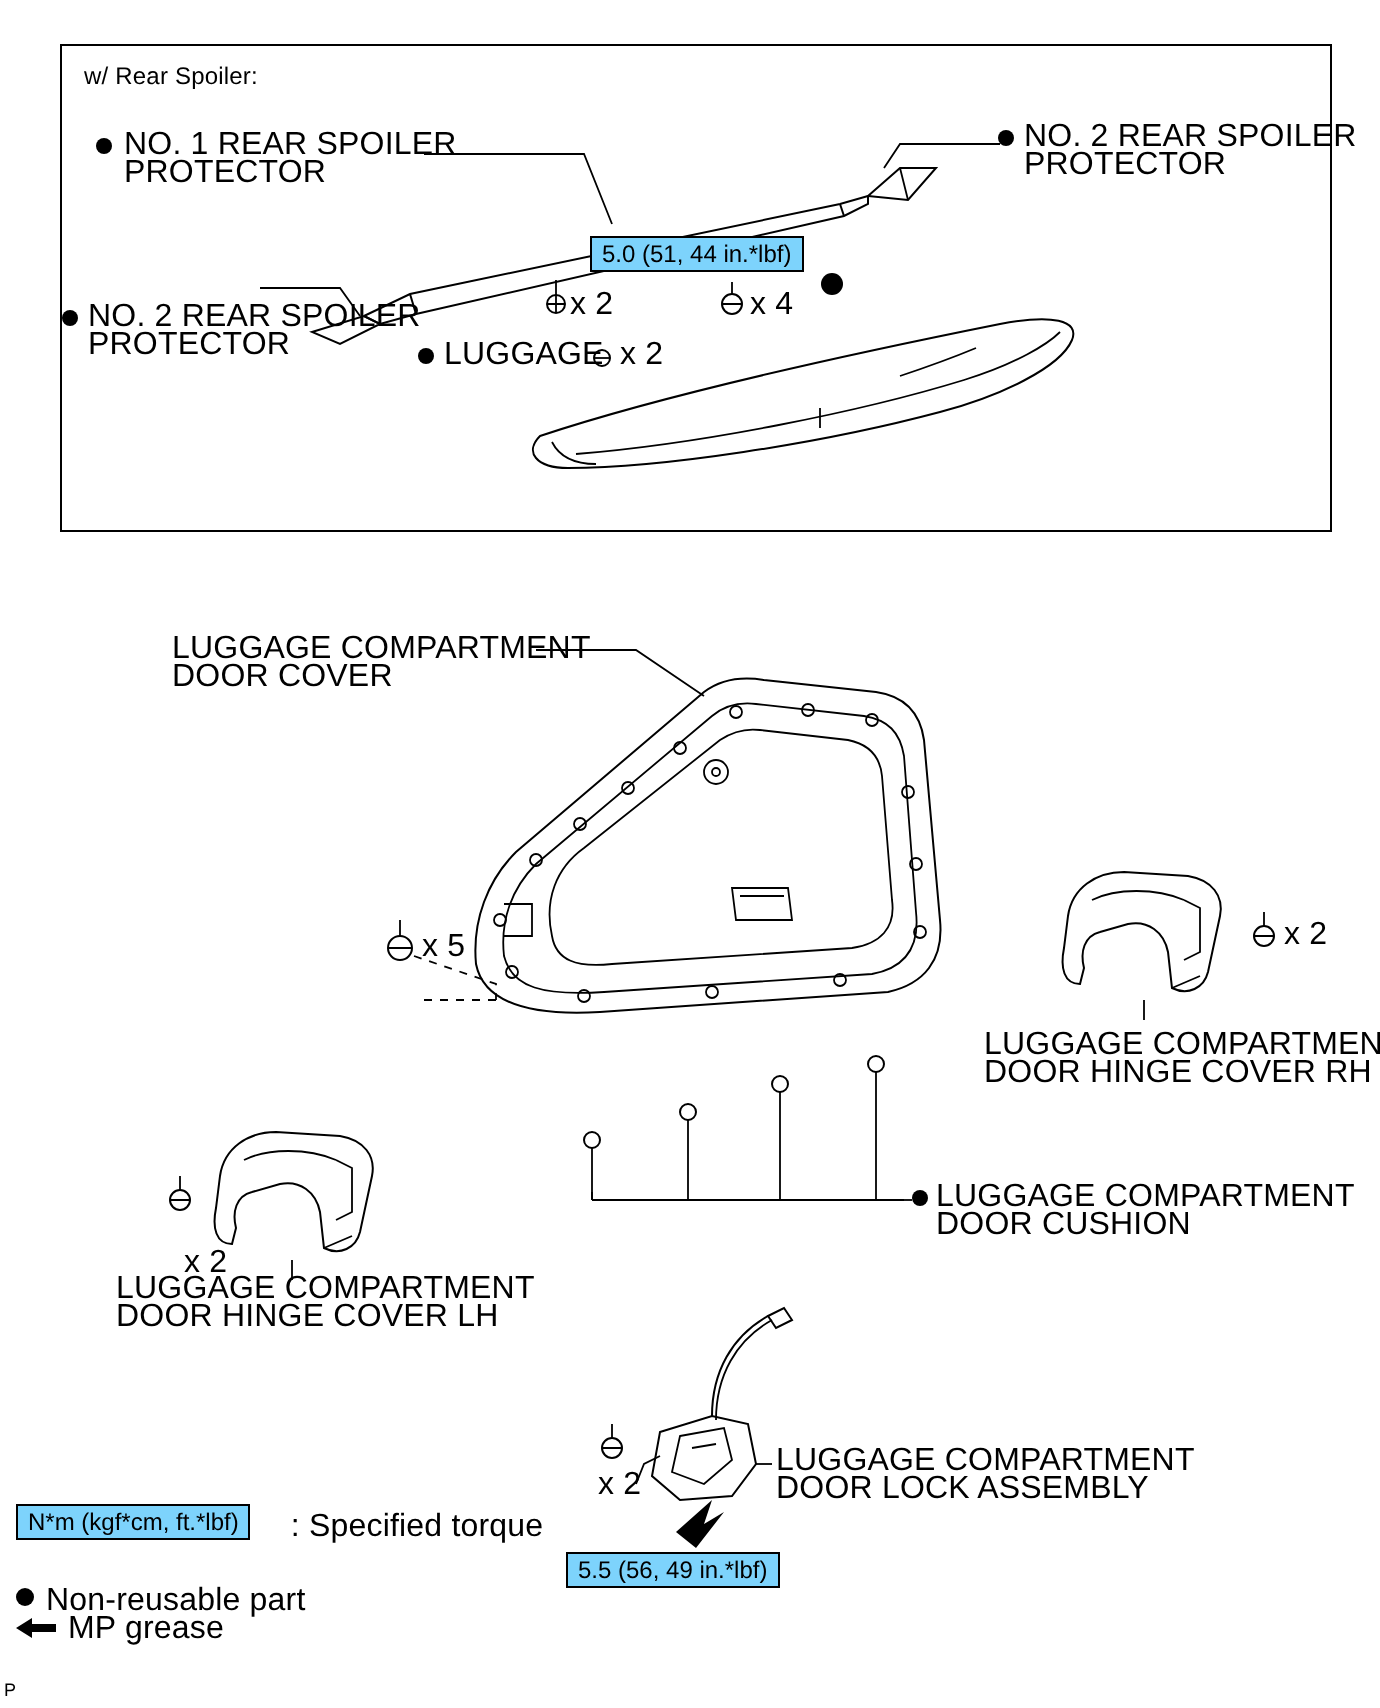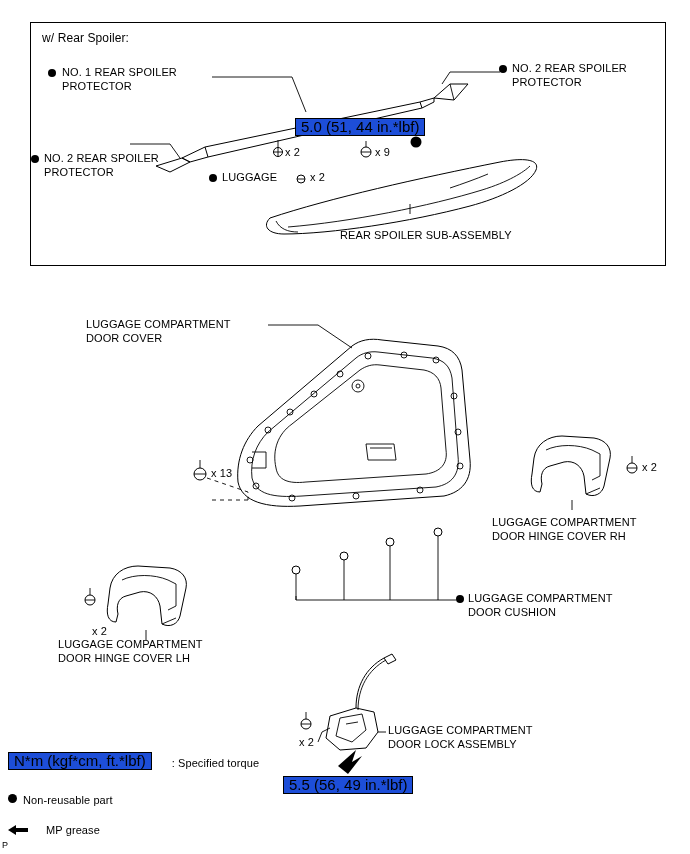--- a/index.html
+++ b/index.html
@@ -16,36 +16,36 @@
     overflow: hidden;
   }
   #root {
     position: relative;
     width: 690px;
     height: 630px;
     text-decoration: underline;
   }
   .abs { position: absolute; }
   .lbl {
-    font-size: 11px;
+    font-size: 16px;
     line-height: 13.5px;
     letter-spacing: 0.1px;
     white-space: pre;
     color: #000;
   }
   .box-panel {
     border: 1.6px solid #000;
     box-sizing: border-box;
   }
   .torque-box {
     border: 1.2px solid #000;
     box-sizing: border-box;
-    font-size: 15px;
+    font-size: 12px;
     padding: 2px 5px 2px 5px;
-    background: #1d4ed8;
+    background: #7dd3fc;
     white-space: nowrap;
     line-height: 12px;
   }
   svg { display: block; }
   .stroke { fill: none; stroke: #000; stroke-width: 1; }
   .thin { fill: none; stroke: #000; stroke-width: 0.9; }
   .fillblk { fill: #000; }
 </style>
 </head>
 <body>
@@ -105,27 +105,26 @@
   <span class="abs" style="left:499px; top:65px; width:8px; height:8px; border-radius:50%; background:#000;"></span>
 
   <div class="abs lbl" style="left:44px; top:152px;">NO. 2 REAR SPOILER
 PROTECTOR</div>
   <span class="abs" style="left:31px; top:155px; width:8px; height:8px; border-radius:50%; background:#000;"></span>
 
   <div class="abs torque-box" style="left:295px; top:118px;">5.0 (51, 44 in.*lbf)</div>
 
   <div class="abs lbl" style="left:285px; top:146px;">x 2</div>
 
-  <div class="abs lbl" style="left:375px; top:146px;">x 9</div>
+  <div class="abs lbl" style="left:375px; top:146px;">x 4</div>
 
   <div class="abs lbl" style="left:222px; top:171px;">LUGGAGE</div>
   <span class="abs" style="left:209px; top:174px; width:8px; height:8px; border-radius:50%; background:#000;"></span>
   <div class="abs lbl" style="left:310px; top:171px;">x 2</div>
 
-  <div class="abs lbl" style="left:340px; top:229px;">REAR SPOILER SUB-ASSEMBLY</div>
 
   <svg class="abs" style="left:0px; top:300px;" width="690" height="554" viewBox="0 0 690 554">
 
     <path class="thin" d="M268 25 L318 25 L352 48"></path>
 
     <path class="stroke" d="M238 182
                             C 236 160, 244 140, 258 126
                             L 352 46
                             C 360 40, 370 38, 382 40
                             L 438 46
@@ -260,21 +259,21 @@
     <path class="thin" d="M452 300 L456 300"></path>
 
     <path class="thin" d="M572 200 L572 210"></path>
 
     <path class="thin" d="M146 330 L146 340"></path>
   </svg>
 
   <div class="abs lbl" style="left:86px; top:318px;">LUGGAGE COMPARTMENT
 DOOR COVER</div>
 
-  <div class="abs lbl" style="left:211px; top:467px;">x 13</div>
+  <div class="abs lbl" style="left:211px; top:467px;">x 5</div>
 
   <div class="abs lbl" style="left:492px; top:516px;">LUGGAGE COMPARTMENT
 DOOR HINGE COVER RH</div>
   <div class="abs lbl" style="left:642px; top:461px;">x 2</div>
 
   <div class="abs lbl" style="left:58px; top:638px;">LUGGAGE COMPARTMENT
 DOOR HINGE COVER LH</div>
   <div class="abs lbl" style="left:92px; top:625px;">x 2</div>
 
   <div class="abs lbl" style="left:468px; top:592px;">LUGGAGE COMPARTMENT
@@ -290,21 +289,21 @@
 
   <div class="abs" style="left:8px; top:752px; width:330px;">
     <div style="display:flex; align-items:flex-end;">
       <span class="torque-box">N*m (kgf*cm, ft.*lbf)</span>
       <span class="lbl" style="margin-left:20px;">: Specified torque</span>
     </div>
     <div style="margin-top:24px; display:flex; ">
       <span style="display:inline-block; width:9px; height:9px; border-radius:50%; background:#000; margin-right:6px;"></span>
       <span class="lbl">Non-reusable part</span>
     </div>
-    <div style="margin-top:16px; display:flex; align-items:center;gap:12px;">
+    <div style="margin-top:0; display:flex; align-items:center;">
       <span style="margin-right:6px; display:inline-block;">
         <svg width="20" height="12" viewBox="0 0 20 12">
             <path class="fillblk" d="M0 6 L8 1 L8 4 L20 4 L20 8 L8 8 L8 11 Z"></path>
           </svg>
       </span>
       <span class="lbl">MP grease</span>
     </div>
   </div>
 
   <div class="abs" style="left:2px; top:840px; font-size:9px;">P</div>

